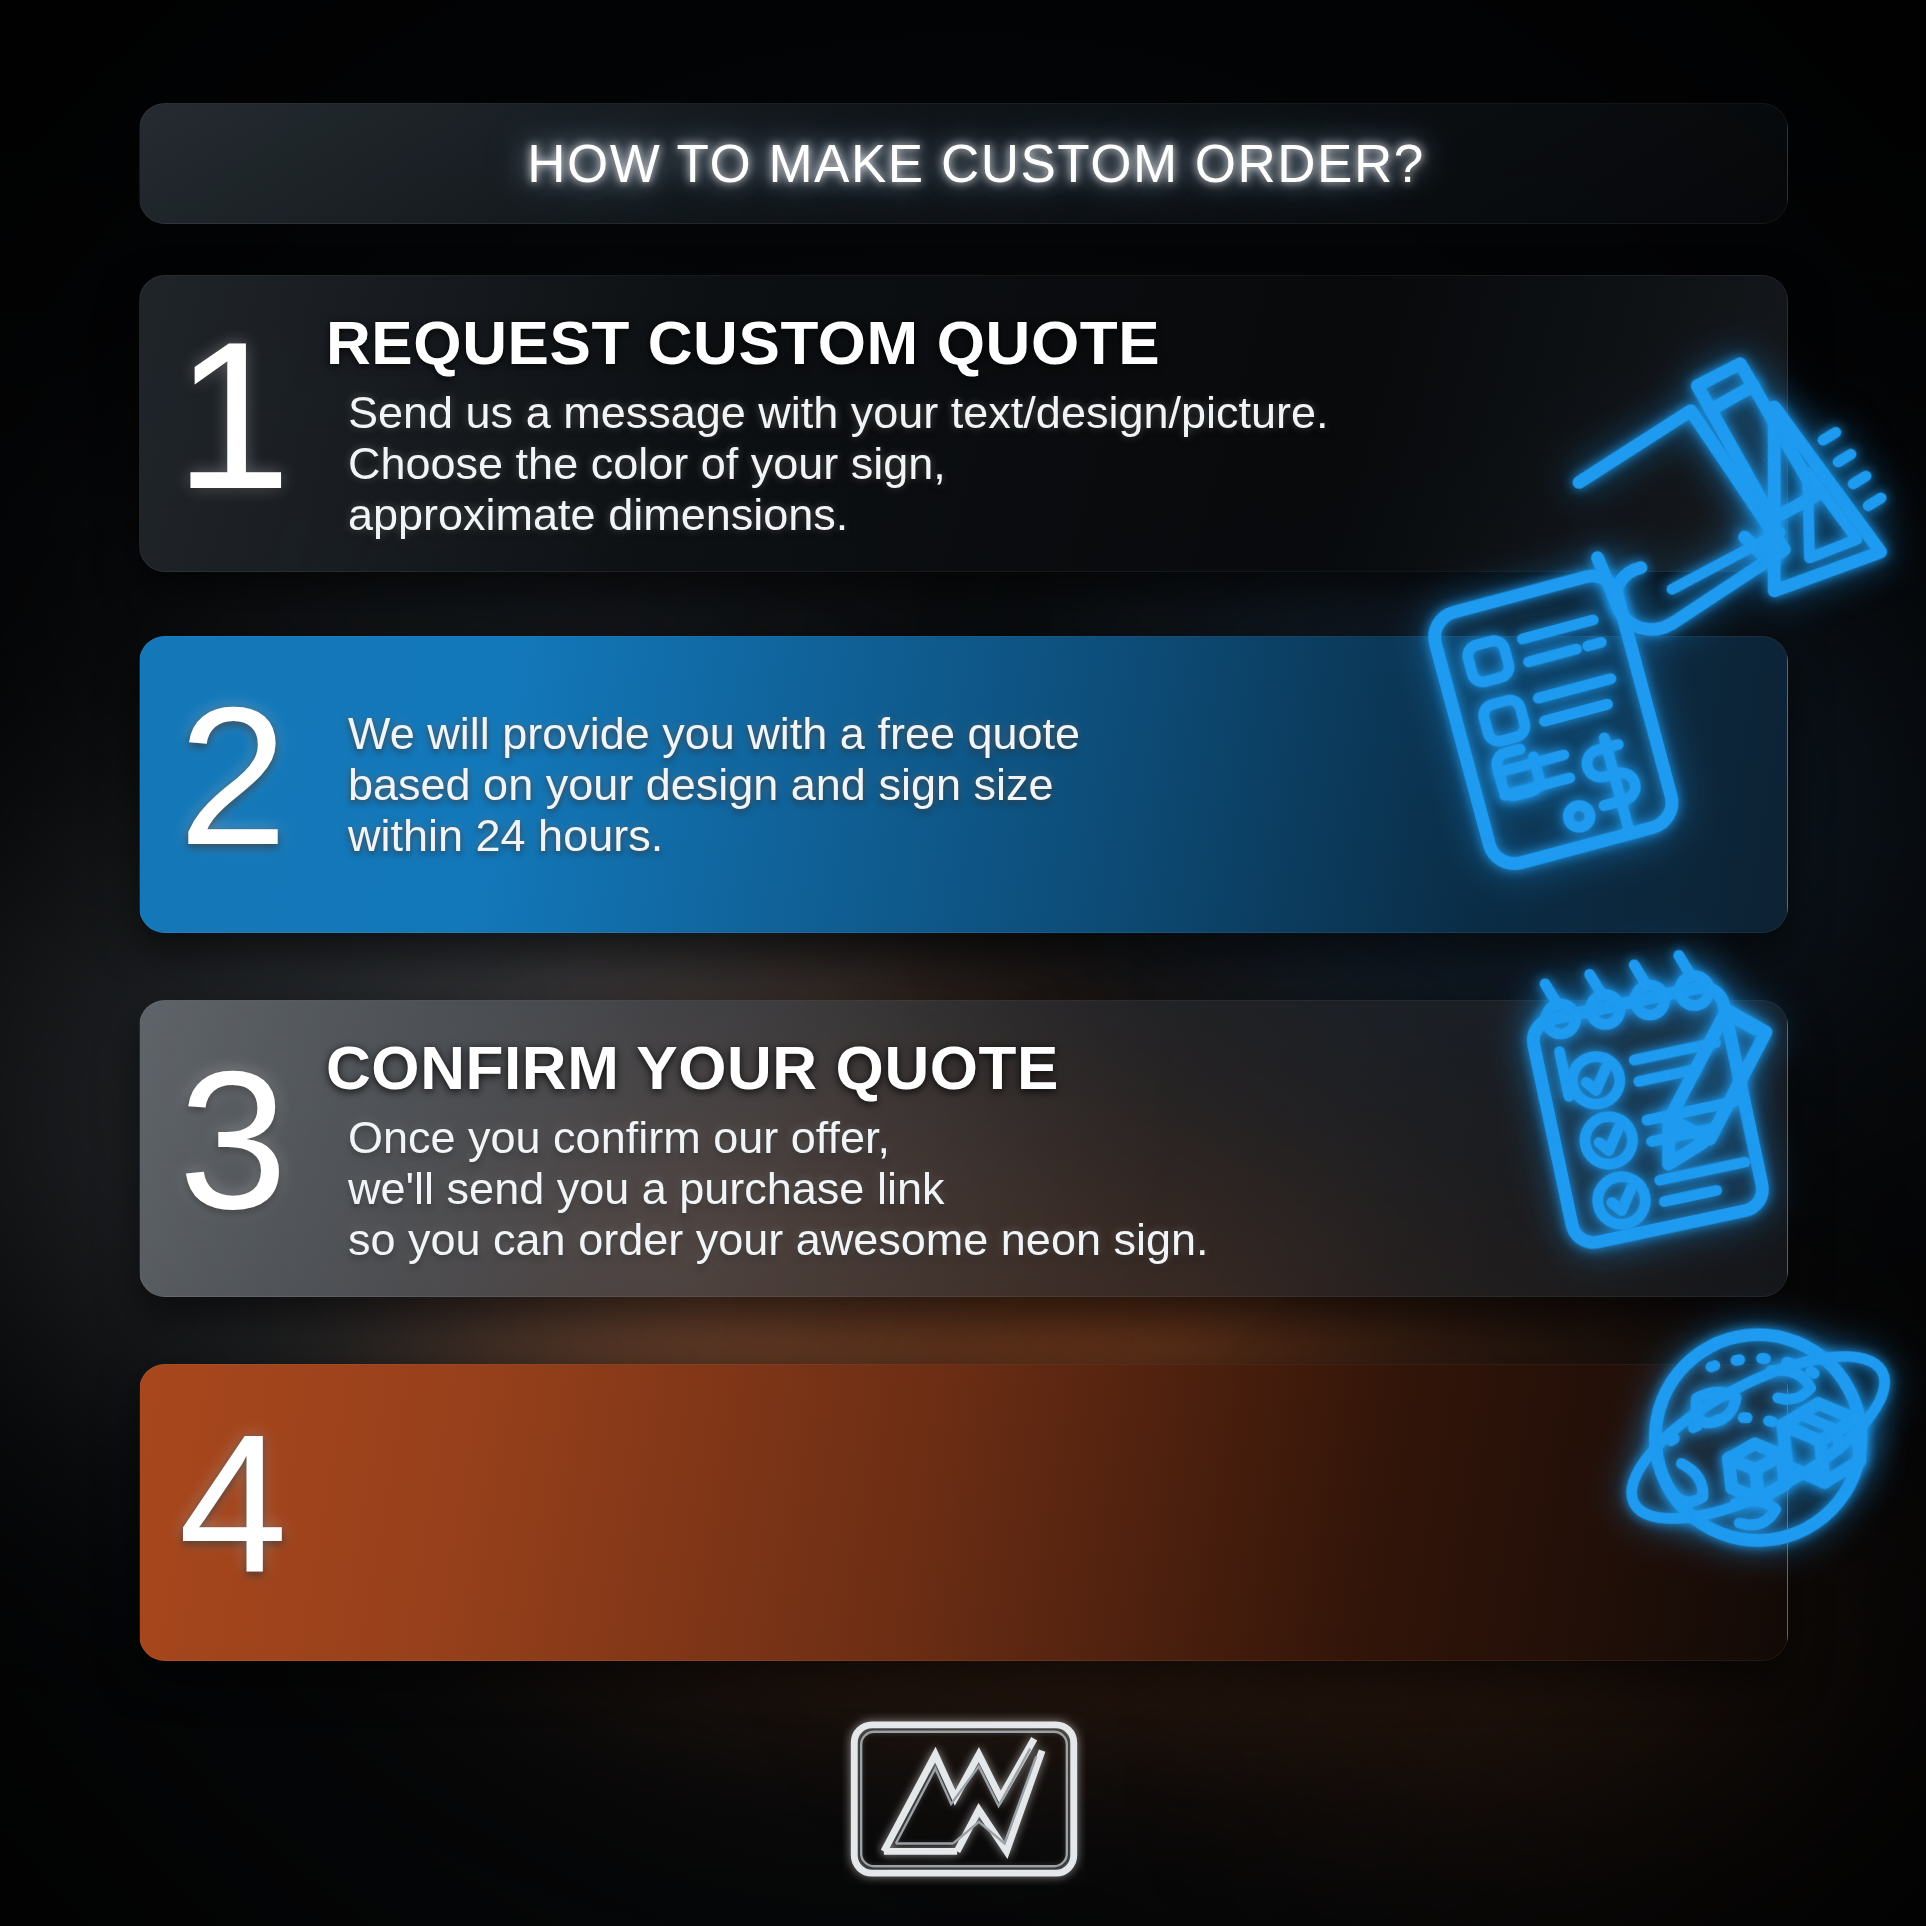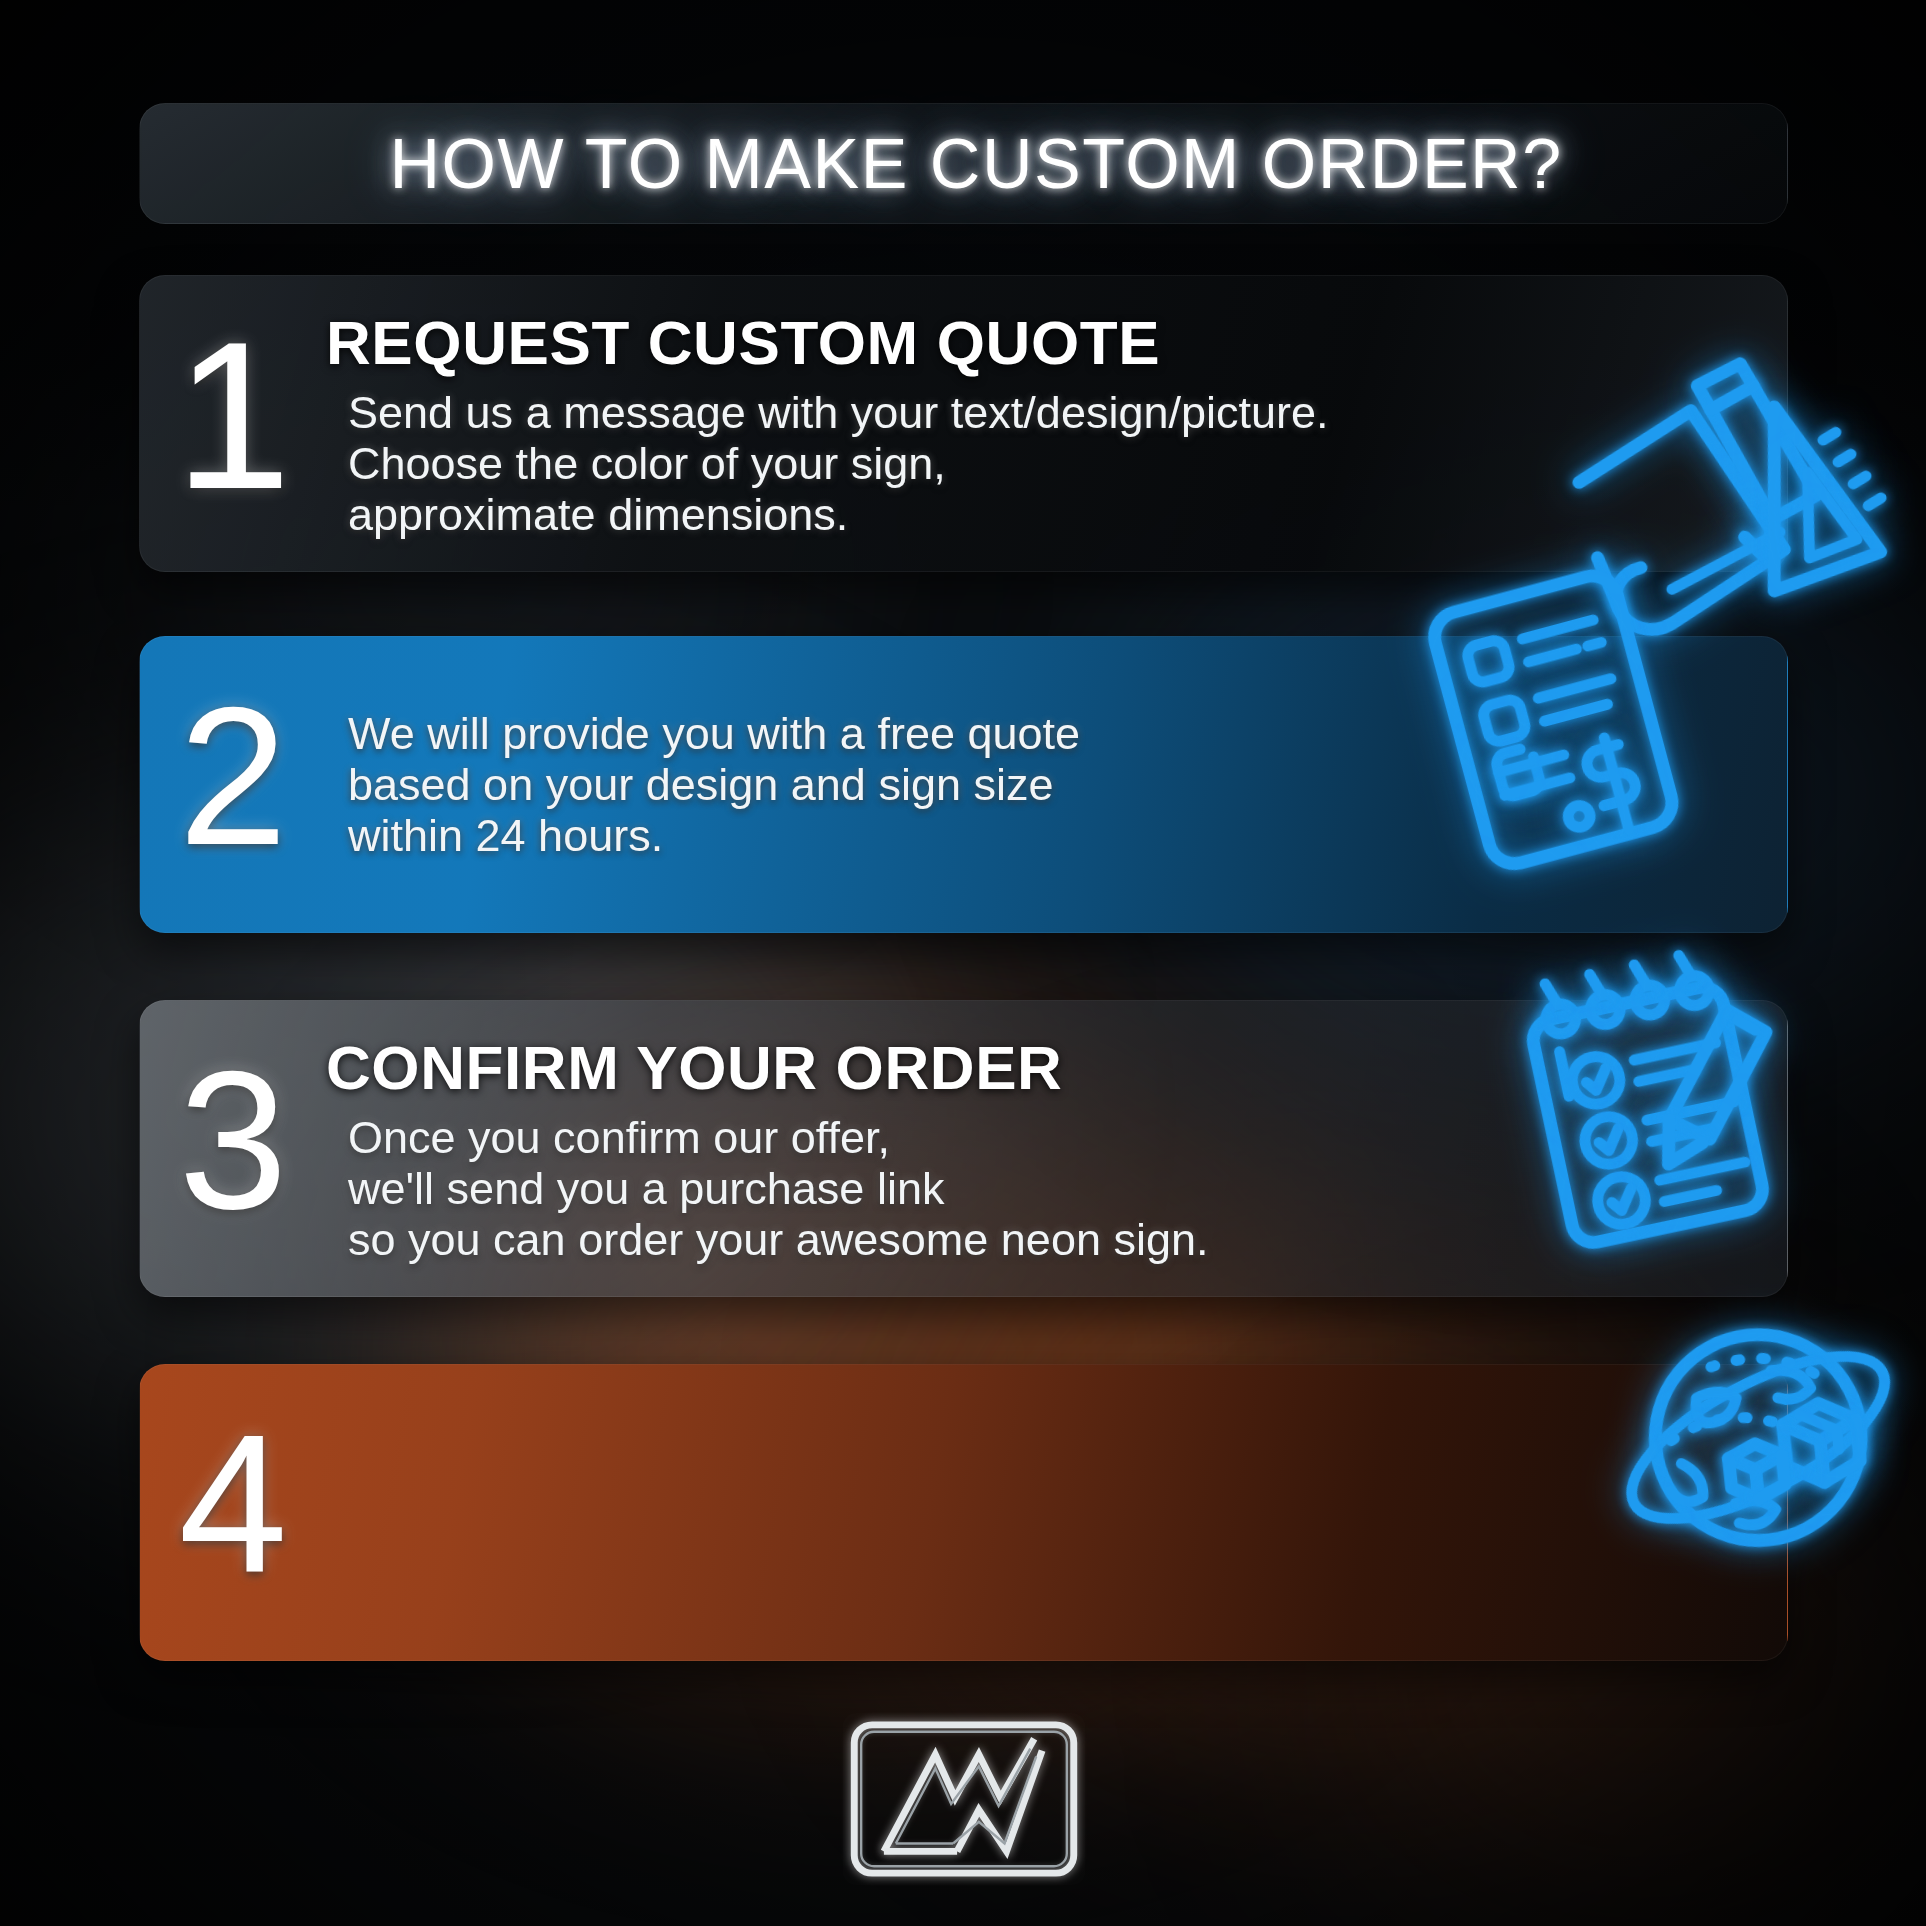--- a/index.html
+++ b/index.html
@@ -25,21 +25,21 @@
   
   .title-card {
     position:absolute; left:139px; top:103px; width:1649px; height:121px;
     border-radius:26px;
     background:linear-gradient(150deg, rgba(60,70,78,.62) 0%, rgba(30,38,44,.50) 42%, rgba(12,16,20,.42) 100%);
     border:1px solid rgba(255,255,255,.055);
     display:flex; align-items:center; justify-content:center;
     backdrop-filter:blur(3px);
   }
   .title-text {
-    font-size:70px; font-weight:400; letter-spacing:1.5px; color:#fff;
+    font-size:53px; font-weight:400; letter-spacing:1.5px; color:#fff;
     font-family:"Liberation Sans", sans-serif;
     text-shadow:0 0 10px rgba(255,255,255,.95), 0 0 26px rgba(210,230,255,.75),
                 0 0 51px rgba(150,200,255,.45), 0 5px 16px rgba(0,0,0,.9);
     white-space:nowrap;
     margin-left:25px;
   }
 
   
   .card {
     position:absolute; left:139px; width:1649px; border-radius:26px;
@@ -135,21 +135,21 @@
     <div class="body">
       <p>We will provide you with a free quote
 based on your design and sign size
 within 24 hours.</p>
     </div>
   </div>
 
   <div class="card" id="card3">
     <div class="num">3</div>
     <div class="body">
-      <h2>CONFIRM YOUR ORDER</h2>
+      <h2>CONFIRM YOUR QUOTE</h2>
       <p>Once you confirm our offer,
 we'll send you a purchase link
 so you can order your awesome neon sign.</p>
     </div>
   </div>
 
   <div class="card" id="card4">
     <div class="num">4</div>
   </div>
 

